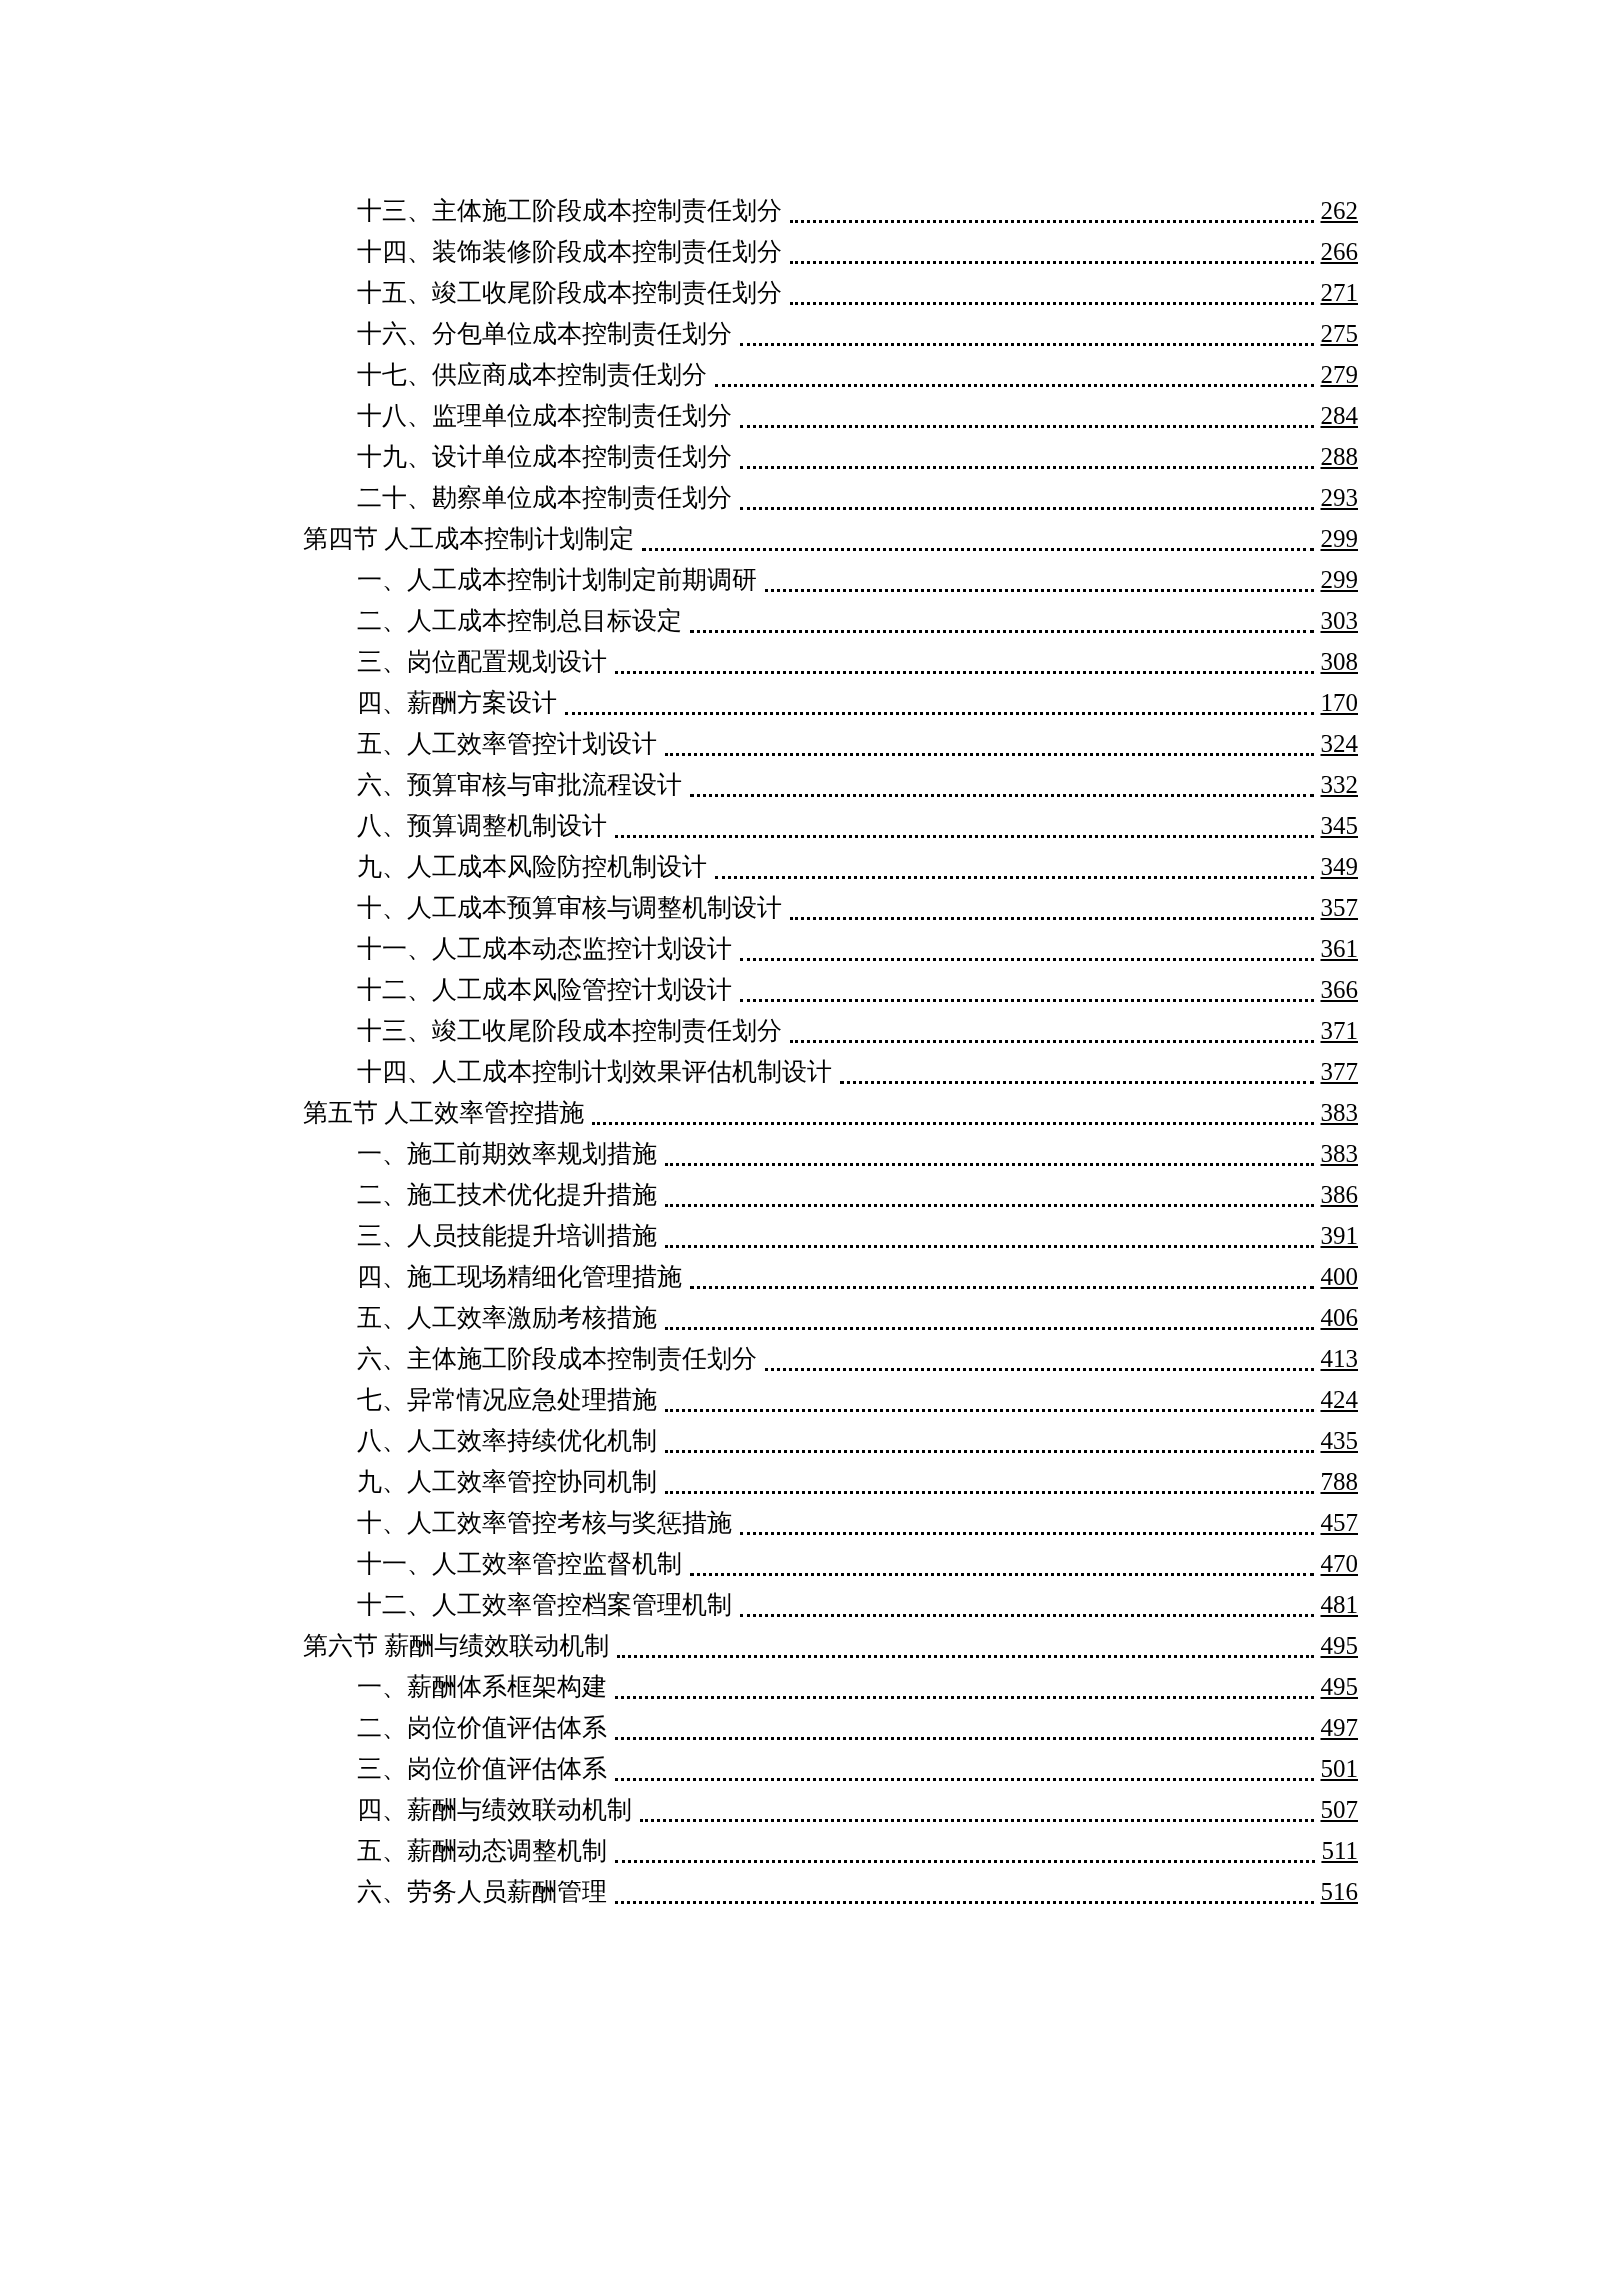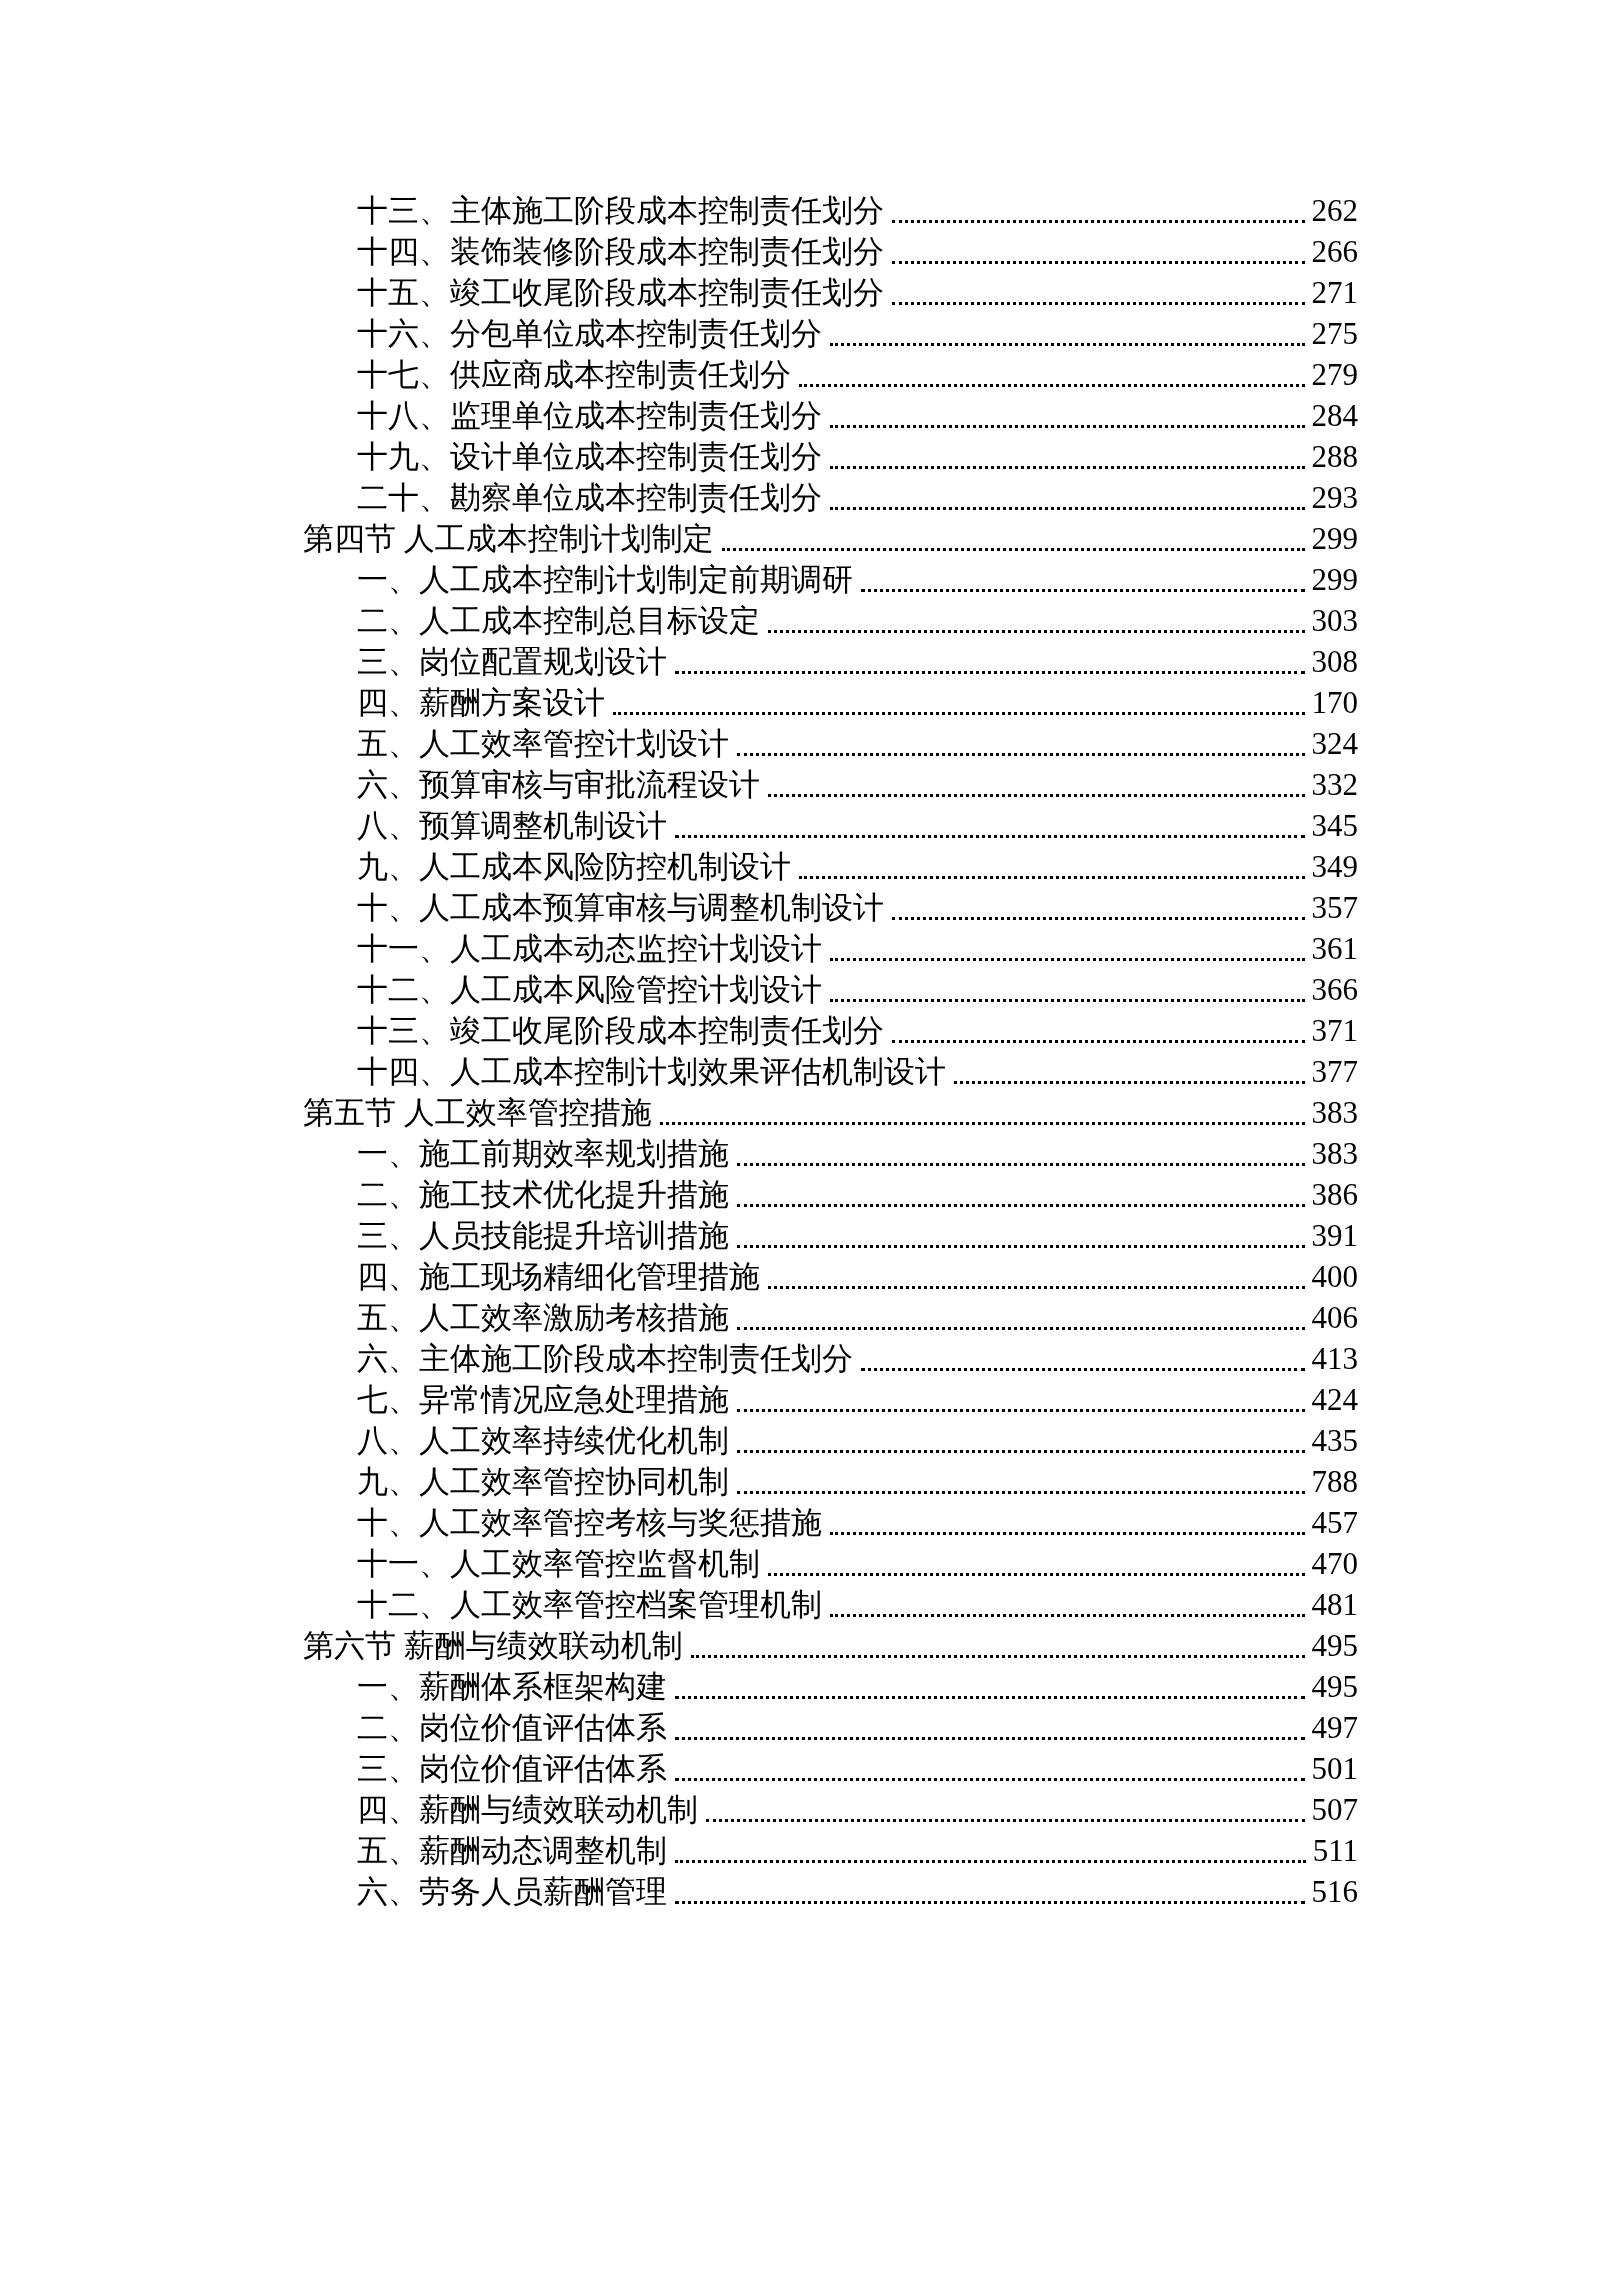--- a/index.html
+++ b/index.html
@@ -18,21 +18,21 @@
   .toc-container {
     position: absolute;
     top: 190px;
     left: 303px;
     width: 1055px;
   }
   .toc-row {
     display: flex;
     height: 41px;
     line-height: 41px;
-    font-size: 31px;
+    font-size: 25px;
     white-space: nowrap;
     cursor: pointer;
   }
   .toc-row.level-2 {
     padding-left: 54px;
   }
   .toc-title {
     flex: 0 0 auto;
   }
   .toc-leader {
@@ -45,20 +45,21 @@
     content: "";
     position: absolute;
     left: 0;
     right: 0;
     bottom: 8.5px;
     border-bottom: 3.9px dotted #000000;
   }
   .toc-page {
     flex: 0 0 auto;
     text-align: left;
+    text-decoration: underline;
   }
 </style>
 </head>
 <body>
 
 <main class="toc-container">
   <div>
       <div class="toc-row level-2">
     <span class="toc-title">十三、主体施工阶段成本控制责任划分</span>
     <span class="toc-leader"></span>

